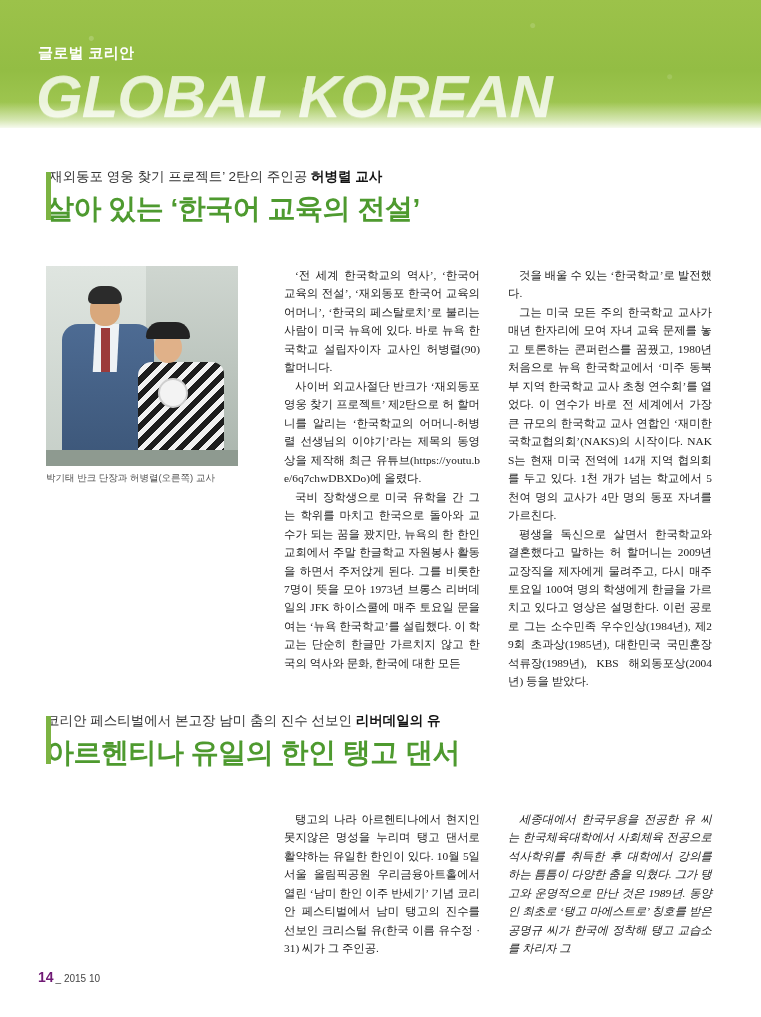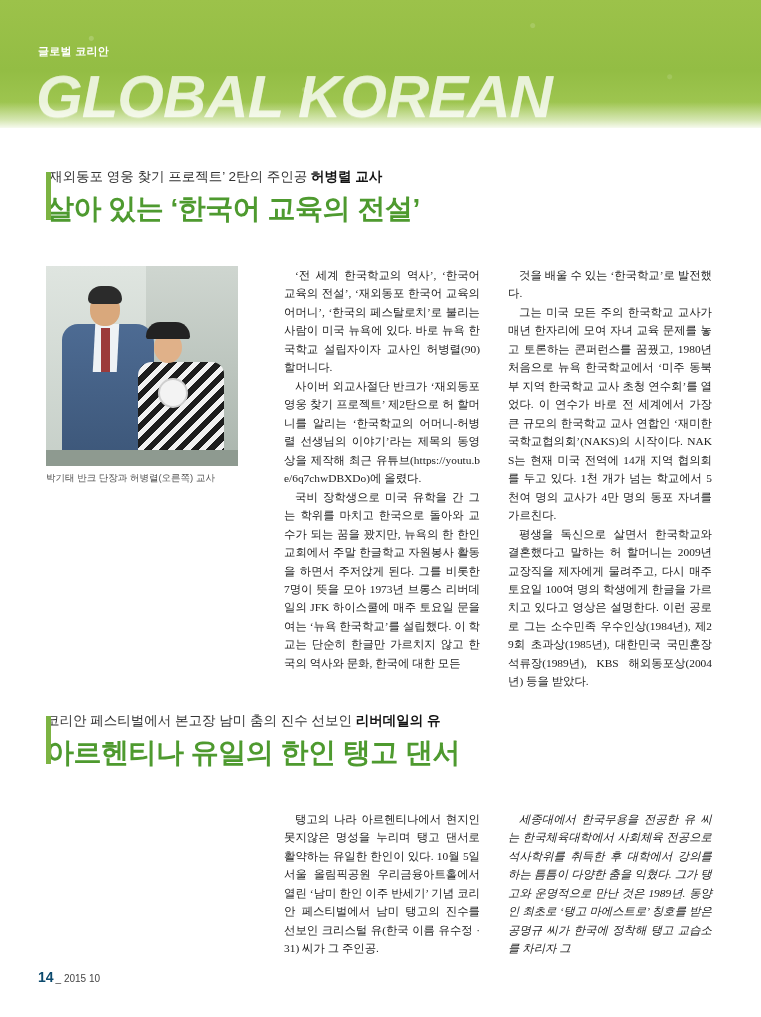--- a/index.html
+++ b/index.html
@@ -35,21 +35,21 @@
     left: 0; right: 0; bottom: 0;
     height: 26px;
     background: linear-gradient(180deg, rgba(255,255,255,0) 0%, rgba(255,255,255,0.55) 70%, rgba(255,255,255,0.9) 100%);
   }
   .banner-kicker {
     position: absolute;
     left: 38px;
     top: 44px;
     font-family: "Liberation Sans", sans-serif;
     font-weight: bold;
-    font-size: 11px;
+    font-size: 15px;
     color: #ffffff;
     letter-spacing: 0.3px;
     z-index: 3;
   }
   .banner-title {
     position: absolute;
     left: 36px;
     top: 62px;
     font-family: "Liberation Sans", sans-serif;
     font-weight: bold;
@@ -200,21 +200,21 @@
     position: absolute;
     left: 38px;
     bottom: 32px;
     font-family: "Liberation Sans", sans-serif;
     font-size: 10px;
     color: #444444;
   }
   .footer .pageno {
     font-size: 14px;
     font-weight: bold;
-    color: #0c4a6e;
+    color: #701a75;
     margin-right: 2px;
   }
 </style>
 </head>
 <body>
 
 <div class="banner">
   <div class="banner-kicker">글로벌 코리안</div>
   <div class="banner-title">GLOBAL KOREAN</div>
 </div>

